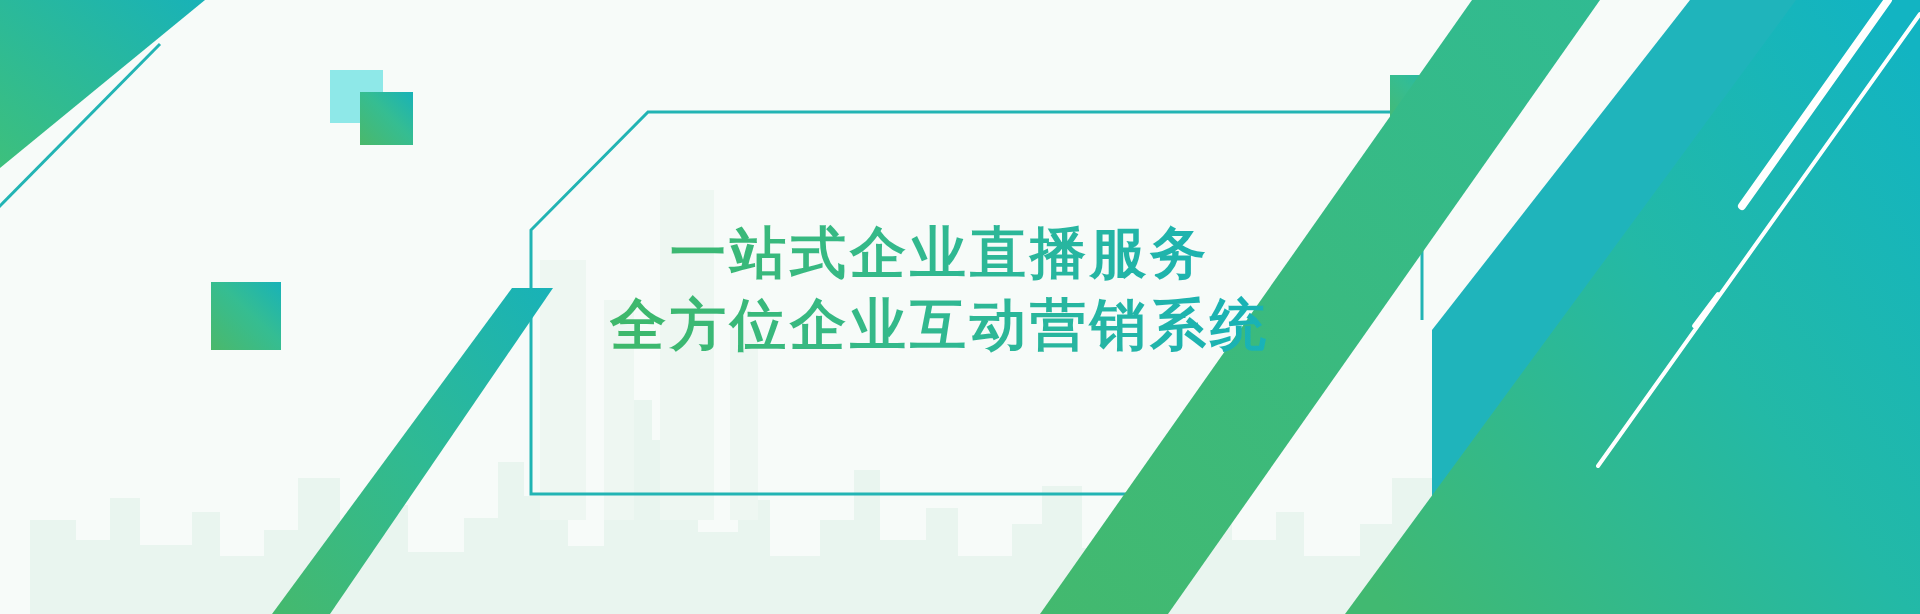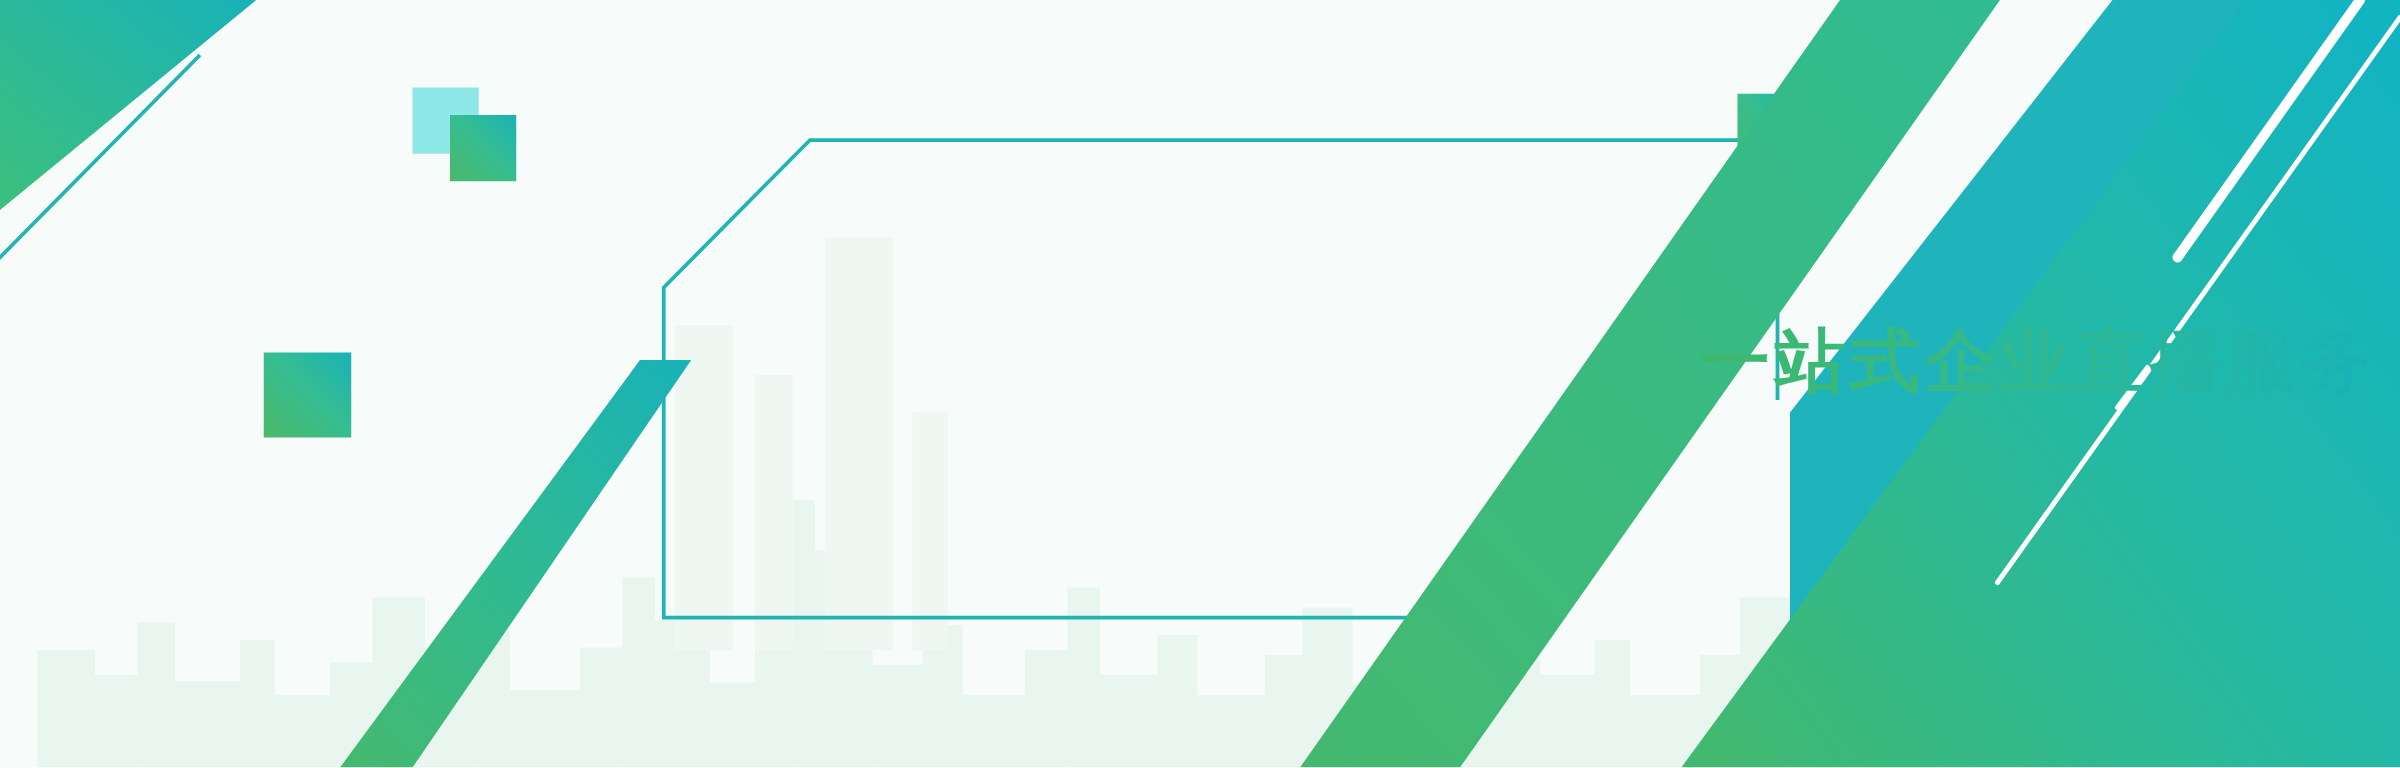--- a/index.html
+++ b/index.html
@@ -24,21 +24,21 @@
     display: block;
   }
   .headline {
     position: absolute;
     left: 0;
     top: 0;
     width: 1920px;
     height: 614px;
     display: flex;
     flex-direction: column;
-    align-items: flex-end;
+    align-items: center;
     justify-content: center;
     pointer-events: none;
   }
   .headline-inner {
     transform: translate(-20px, -18px);
     text-align: center;
   }
   .hl-line {
     font-size: 56px;
     font-weight: bold;
@@ -160,16 +160,17 @@
     <polygon points="1920,0 1920,614 1345,614 1796,0" fill="url(#gradCorner)"></polygon>
 
     <line x1="1888" y1="0" x2="1742" y2="206" stroke="#ffffff" stroke-width="8" stroke-linecap="round"></line>
     <line x1="1920" y1="14" x2="1598" y2="466" stroke="#ffffff" stroke-width="4" stroke-linecap="round"></line>
     <line x1="1718" y1="294" x2="1694" y2="326" stroke="#ffffff" stroke-width="4" stroke-linecap="round"></line>
   </svg>
 
   <div class="headline">
     <div class="headline-inner">
       <div class="hl-line">一站式企业直播服务</div>
+      <div class="hl-line">全方位企业互动营销系统</div>
     </div>
   </div>
 
 </div>
 
 </body></html>

